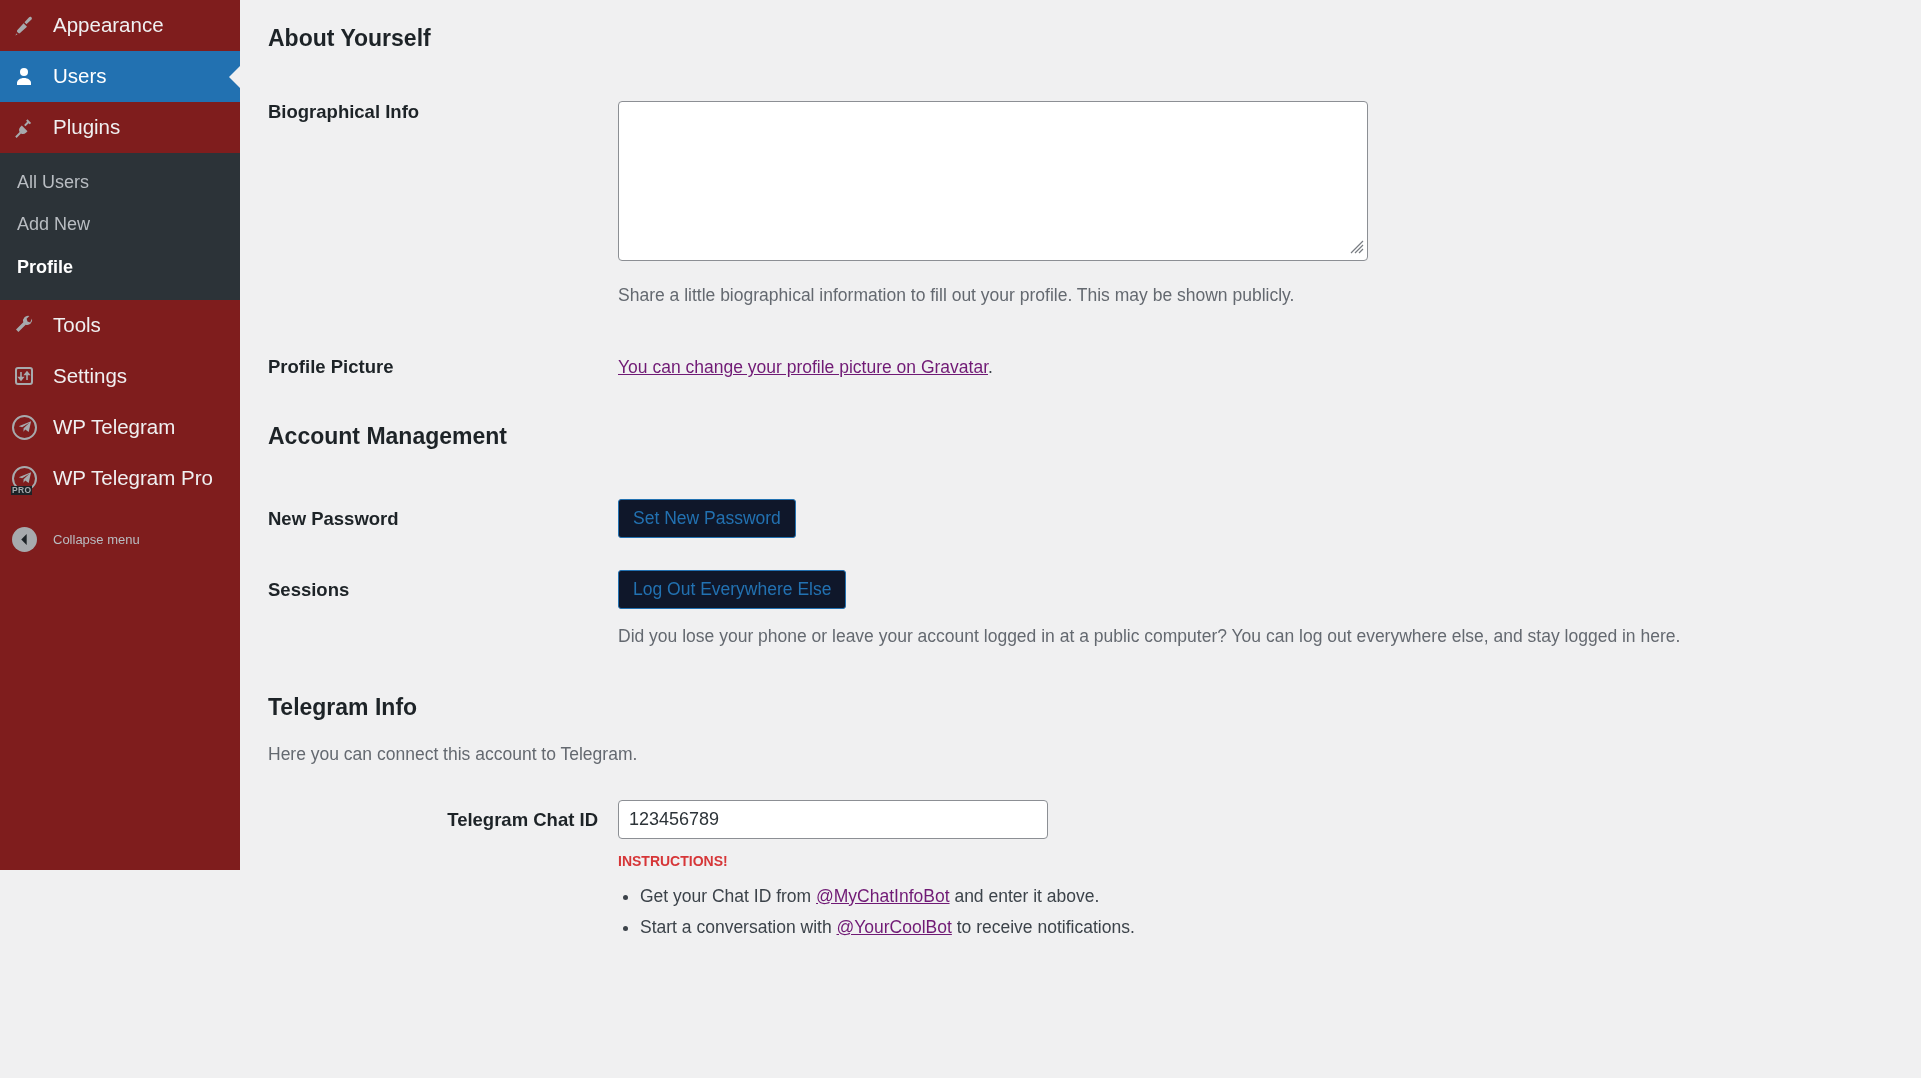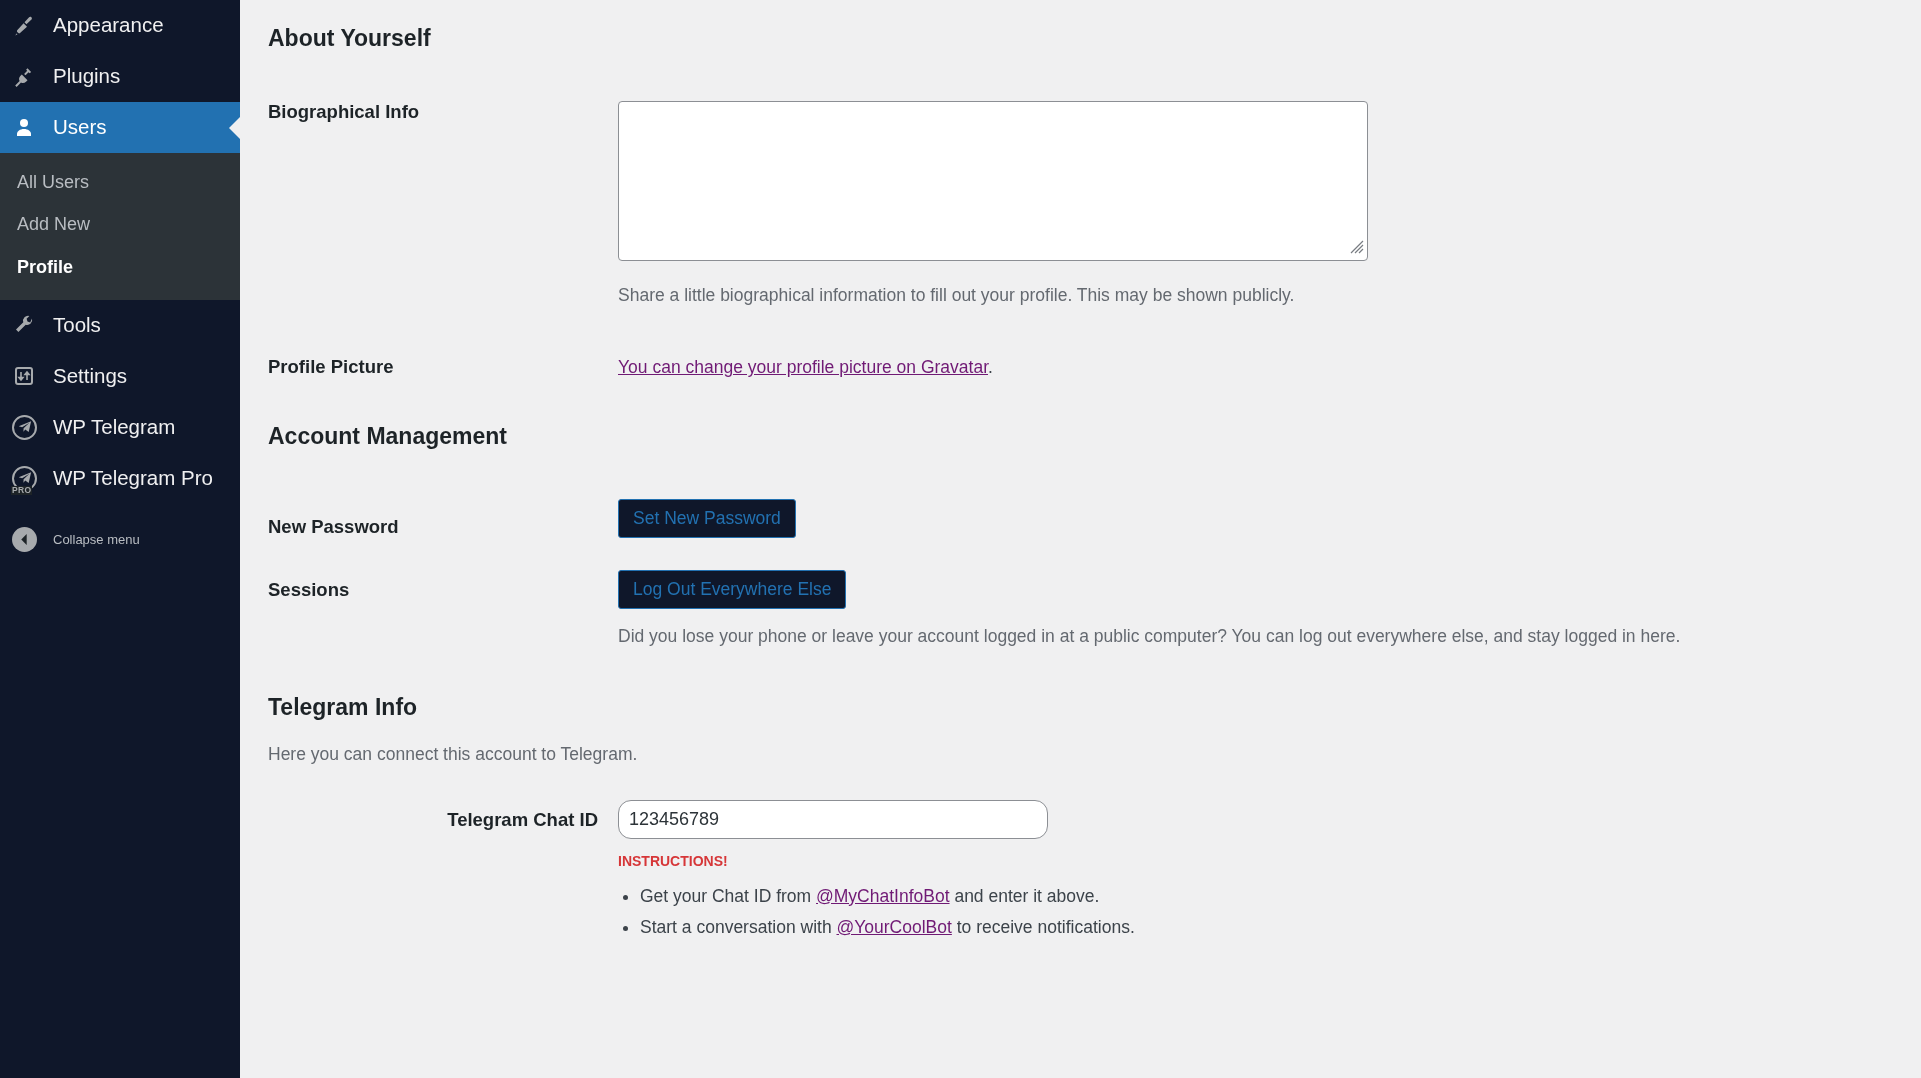--- a/index.html
+++ b/index.html
@@ -10,23 +10,23 @@
     overflow: hidden;
     background: #f0f0f1;
     font-family: "Liberation Sans", sans-serif;
   }
   .screen { display: flex; width: 1921px; height: 1078px; }
 
   
   .sidebar {
     width: 240px;
     flex: 0 0 240px;
-    background: #0f172a;
+    background: #7f1d1d;
     position: relative;
-    height: 1078px;
+    height: 870px;
   }
   .menu-item {
     display: flex;
     align-items: center;
     height: 51px;
     padding-left: 12px;
     color: #f0f0f1;
     font-size: 20.5px;
     position: relative;
     cursor: pointer;
@@ -179,21 +179,21 @@
     border-radius: 3px;
     font-size: 17.5px;
     font-family: "Liberation Sans", sans-serif;
     padding: 8px 14px;
     line-height: 1.2;
     cursor: pointer;
   }
   input.text-input {
     width: 430px;
     border: 1px solid #8c8f94;
-    border-radius: 13px;
+    border-radius: 4px;
     background: #fff;
     font-size: 18px;
     font-family: "Liberation Sans", sans-serif;
     padding: 8px 10px;
     color: #2c3338;
     outline: none;
   }
   .instructions {
     color: #d63638;
     font-weight: bold;
@@ -220,37 +220,37 @@
 
     <div class="menu-item">
       <span class="mi-icon">
         <svg width="24" height="24" viewBox="0 0 24 24" fill="currentColor">
           <path d="M19.2 3.1c-.6-.6-1.5-.5-2.1.1l-4.6 5.1 1.9 1.9 5.1-4.6c.6-.6.6-1.5-.3-2.5zM11.6 9.3l-6.4 7c-.4.5-.4 1.2 0 1.6l1.2 1.2c.4.4 1.1.4 1.6 0l7-6.4-3.4-3.4zM4.6 19.4l-1.4 2.2 2.3-1.3-.9-.9z"></path>
         </svg>
       </span>
       <span class="mi-label">Appearance</span>
     </div>
 
-    <div class="menu-item">
-      <span class="mi-icon">
-        <svg width="24" height="24" viewBox="0 0 24 24" fill="currentColor">
-          <path d="M15.5 3.3l-1.4 1.4 1.1 1.1-3.1 3.1 1.4 1.4 3.1-3.1 1.1 1.1 1.4-1.4-3.6-3.6zM9.8 9.6l-1.5 1.5c-1.4 1.4-1.6 3.4-.7 5l-4.4 4.4 1.4 1.4 4.4-4.4c1.6.9 3.6.6 5-.7l1.5-1.5L9.8 9.6z"></path>
-        </svg>
-      </span>
-      <span class="mi-label">Plugins</span>
-    </div>
-
     <div class="menu-item active">
       <span class="mi-icon">
         <svg width="24" height="24" viewBox="0 0 24 24" fill="currentColor">
           <circle cx="12" cy="7" r="4"></circle>
           <path d="M12 13c-4 0-7 2.2-7 5v2h14v-2c0-2.8-3-5-7-5z"></path>
         </svg>
       </span>
       <span class="mi-label">Users</span>
+    </div>
+
+    <div class="menu-item">
+      <span class="mi-icon">
+        <svg width="24" height="24" viewBox="0 0 24 24" fill="currentColor">
+          <path d="M15.5 3.3l-1.4 1.4 1.1 1.1-3.1 3.1 1.4 1.4 3.1-3.1 1.1 1.1 1.4-1.4-3.6-3.6zM9.8 9.6l-1.5 1.5c-1.4 1.4-1.6 3.4-.7 5l-4.4 4.4 1.4 1.4 4.4-4.4c1.6.9 3.6.6 5-.7l1.5-1.5L9.8 9.6z"></path>
+        </svg>
+      </span>
+      <span class="mi-label">Plugins</span>
     </div>
 
     <div class="submenu">
       <span class="submenu-item">All Users</span>
       <span class="submenu-item">Add New</span>
       <span class="submenu-item current">Profile</span>
     </div>
 
     <div class="menu-item">
       <span class="mi-icon">
@@ -327,21 +327,21 @@
 
     <div class="row" style="margin-top:48px;">
       <div class="row-label">Profile Picture</div>
       <div class="row-field" style="font-size:17.5px; color:#3c434a; padding-top:1px;">
         <a class="wp-link">You can change your profile picture on Gravatar</a><span>.</span>
       </div>
     </div>
 
     <h2 class="section-title" style="margin-top:47px;">Account Management</h2>
 
-    <div class="row" style="margin-top:51px;align-items:flex-end;">
+    <div class="row" style="margin-top:51px;">
       <div class="row-label" style="padding-top:9px;">New Password</div>
       <div class="row-field">
         <button class="btn">Set New Password</button>
       </div>
     </div>
 
     <div class="row" style="margin-top:32px;">
       <div class="row-label" style="padding-top:9px;">Sessions</div>
       <div class="row-field">
         <button class="btn">Log Out Everywhere Else</button>

